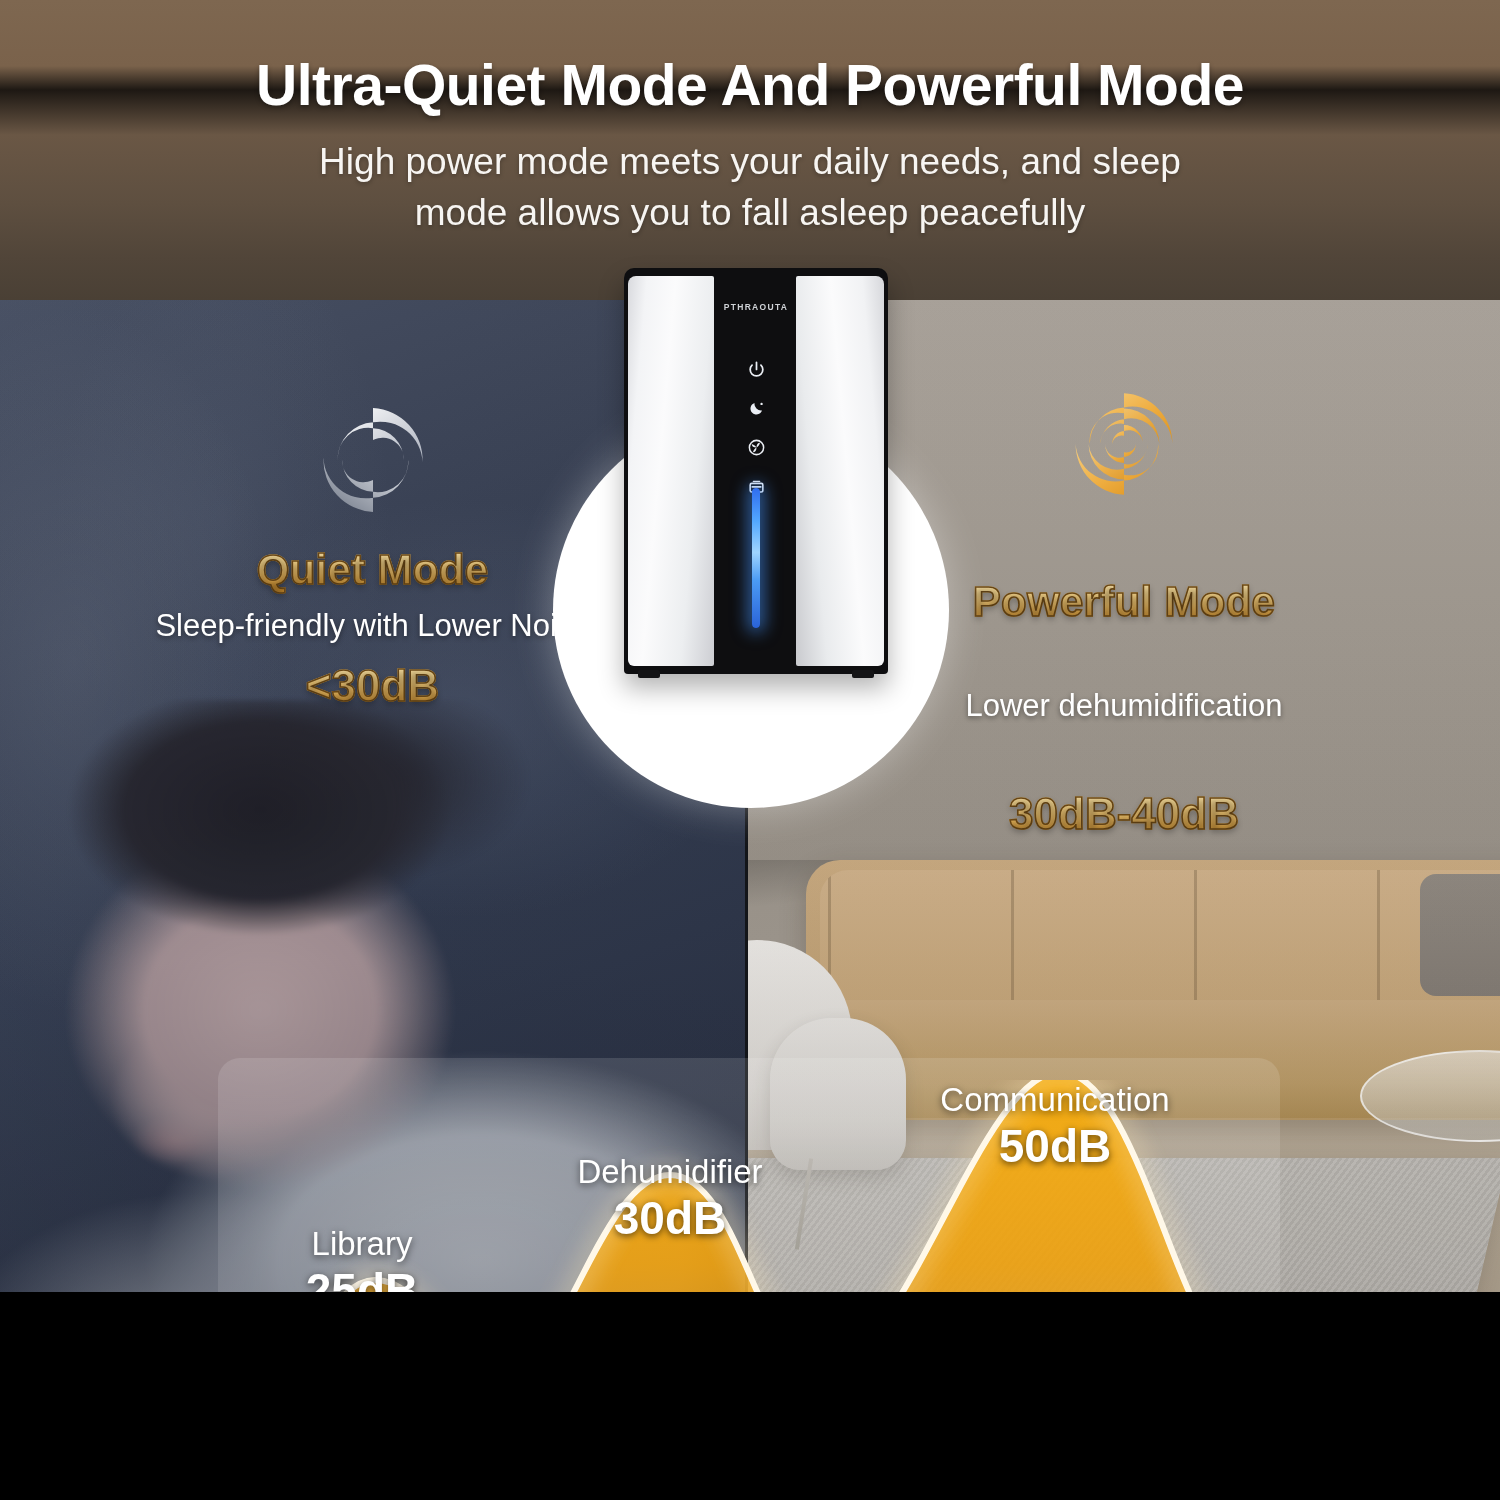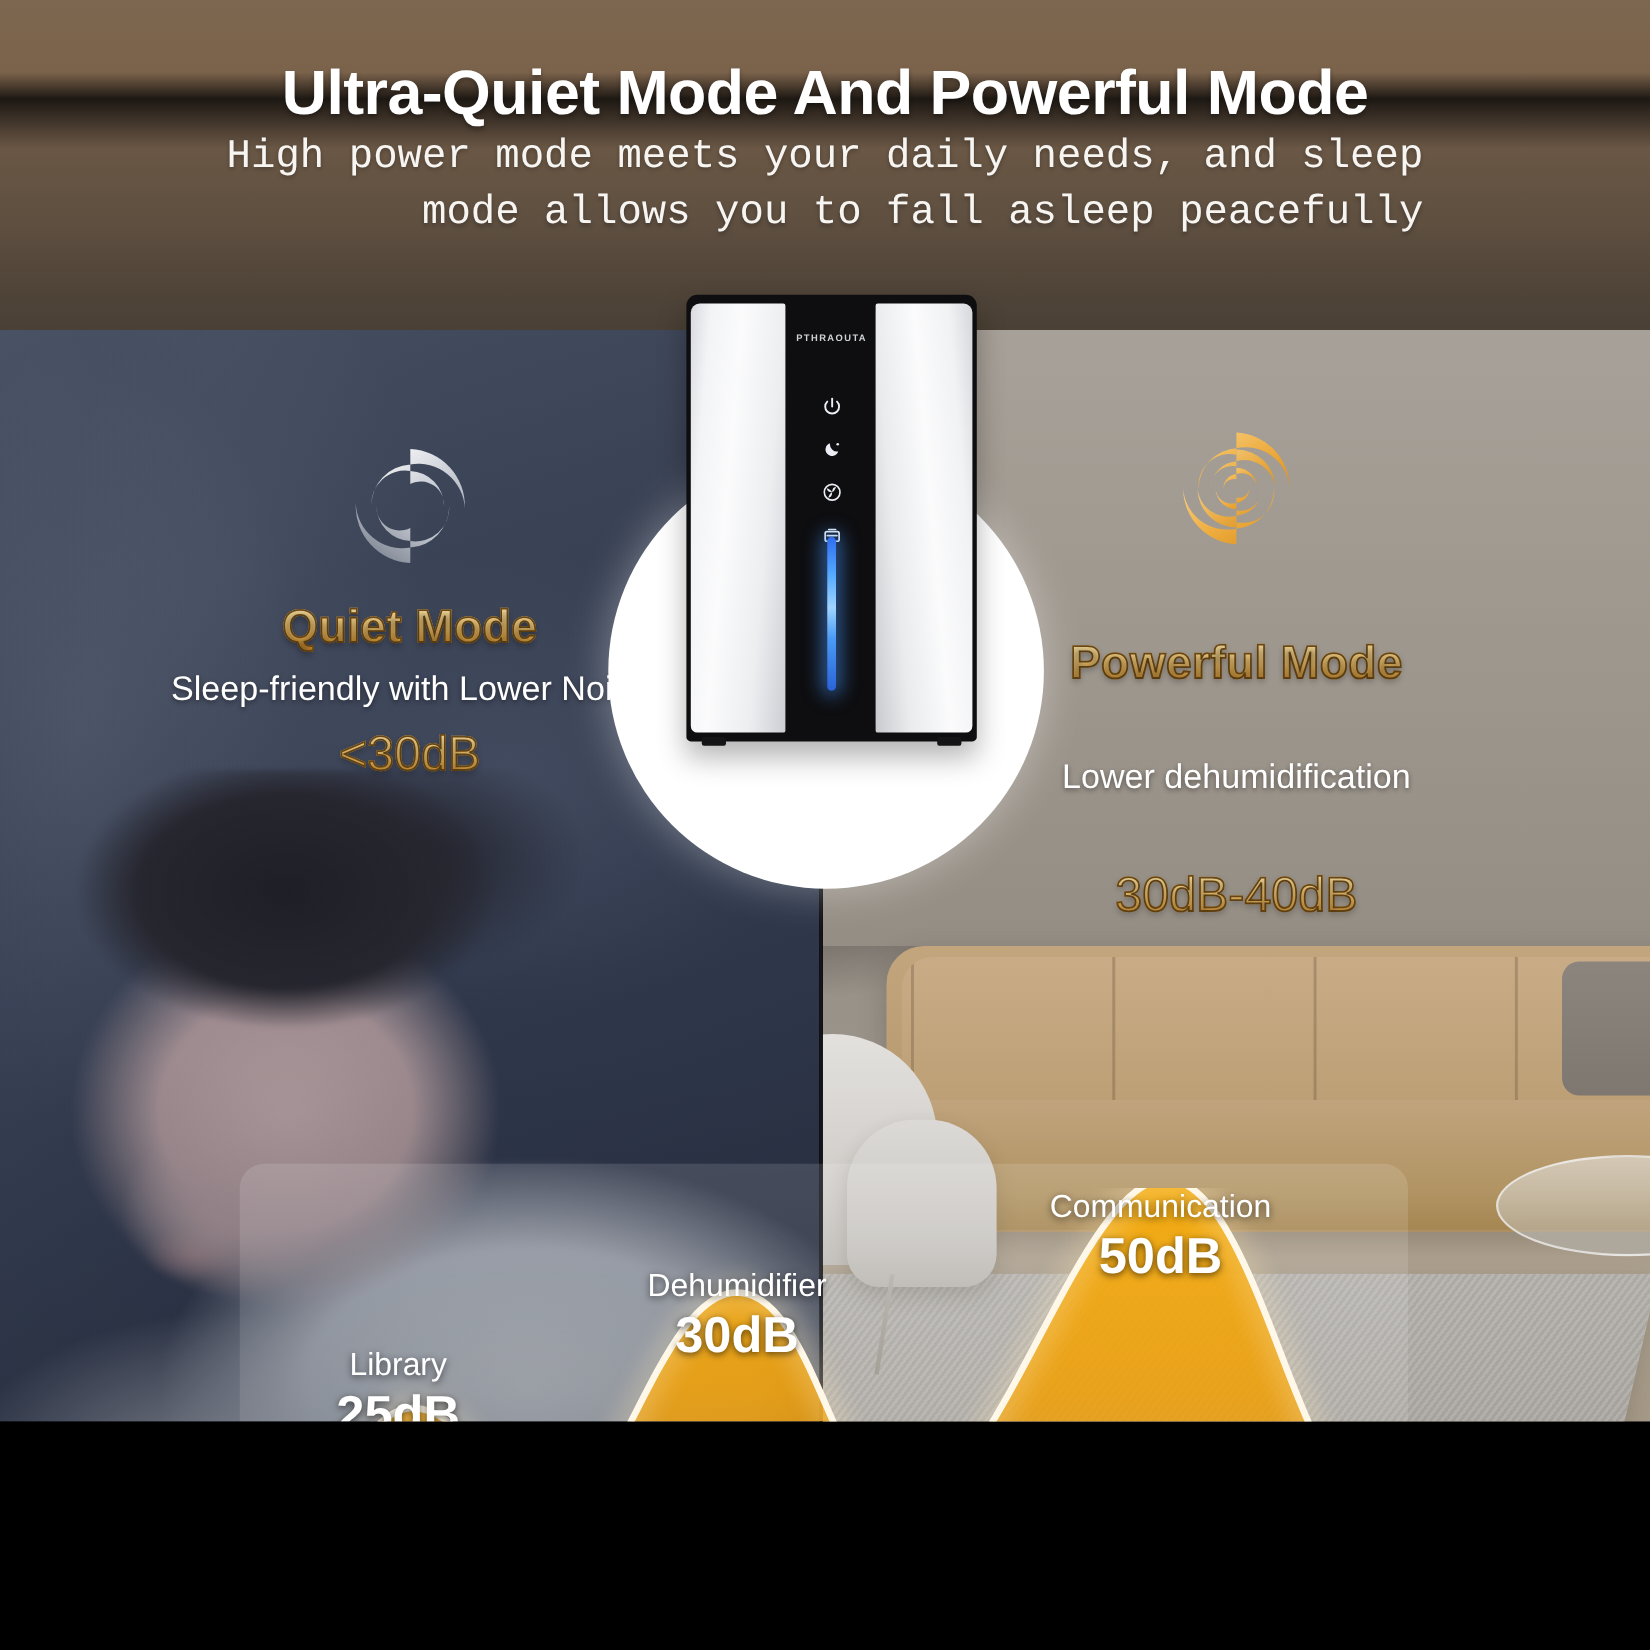--- a/index.html
+++ b/index.html
@@ -14,22 +14,22 @@
     background:linear-gradient(180deg,#7e6750 0%,#7a624b 22%,#6b584646 30%,
                #6a5745 45%,#5e4f40 68%,#514539 86%,#4a4035 100%);
     display:flex; flex-direction:column; align-items:center;
     justify-content:flex-start; padding-top:52px;
   }
   .header-title {
     font-size:57px; font-weight:bold; color:#ffffff; letter-spacing:-0.5px;
     text-shadow:0 2px 5px rgba(0,0,0,.32); white-space:nowrap;
   }
   .header-sub {
-    font-size:37px; color:#f7f5f2; line-height:1.37;
-    text-align:right; max-width:1160px; text-shadow:0 2px 4px rgba(0,0,0,.28);font-family:Liberation Mono, monospace;
+    margin-top:19px; font-size:37px; color:#f7f5f2; line-height:1.37;
+    text-align:center; max-width:1160px; text-shadow:0 2px 4px rgba(0,0,0,.28);
   }
 
   
   .scene { position:absolute; left:0; top:300px; width:1500px; height:1200px; overflow:hidden; }
 
   .half { position:absolute; top:0; height:1200px; overflow:hidden; }
   .half-left  { left:0;    width:745px; }
   .half-right { left:748px; width:752px; }
 
   .divider { position:absolute; left:745px; top:0; width:3px; height:1200px;
@@ -137,21 +137,21 @@
     font-size:42px; font-weight:bold; letter-spacing:.3px;
     background:linear-gradient(180deg,#f6e3b2 0%,#eed08a 30%,#e2b45f 58%,#c88f33 82%,#b57c26 100%);
     -webkit-background-clip:text; background-clip:text; color:transparent;
     -webkit-text-stroke:1.6px #6e4a17;
     paint-order:stroke fill;
     text-shadow:0 3px 6px rgba(0,0,0,.32);
   }
   .mode-desc { margin-top:14px; font-size:31px; color:#ffffff;
                text-shadow:0 2px 5px rgba(0,0,0,.45); }
   .mode-db {
-    margin-top:17px; font-size:44px; font-weight:normal;
+    margin-top:17px; font-size:44px; font-weight:bold;
     background:linear-gradient(180deg,#f6e3b2 0%,#eed08a 28%,#e2b45f 58%,#c88f33 84%,#b37a24 100%);
     -webkit-background-clip:text; background-clip:text; color:transparent;
     -webkit-text-stroke:1.6px #6e4a17; paint-order:stroke fill;
     text-shadow:0 3px 6px rgba(0,0,0,.32);
   }
 
   
   .product-circle {
     position:absolute; left:553px; top:412px; width:396px; height:396px;
     background:#ffffff; border-radius:50%; z-index:7;
@@ -182,21 +182,21 @@
   .db-panel {
     position:absolute; left:218px; top:1058px; width:1062px; height:420px;
     background:linear-gradient(180deg, rgba(255,255,255,.13), rgba(255,255,255,.07));
     border-radius:22px; z-index:9; pointer-events:none;
   }
   .wave-wrap { position:absolute; left:0; top:1080px; width:1500px; height:420px; z-index:10; }
   .wave-wrap svg { display:block; }
 
   .wave-label { position:absolute; z-index:11; text-align:center; color:#fff;
                 text-shadow:0 2px 7px rgba(0,0,0,.62); }
-  .wave-label .wl-name { font-size:29px; line-height:1.08; }
+  .wave-label .wl-name { font-size:33px; line-height:1.08; }
   .wave-label .wl-val  { font-size:46px; font-weight:bold; line-height:1.22; }
 
   .lbl-library { left:252px; top:1226px; width:220px; }
   .lbl-dehum   { left:545px; top:1154px; width:250px; }
   .lbl-comm    { left:905px; top:1082px; width:300px; }
 </style>
 </head>
 <body>
 
 <div id="stage">

